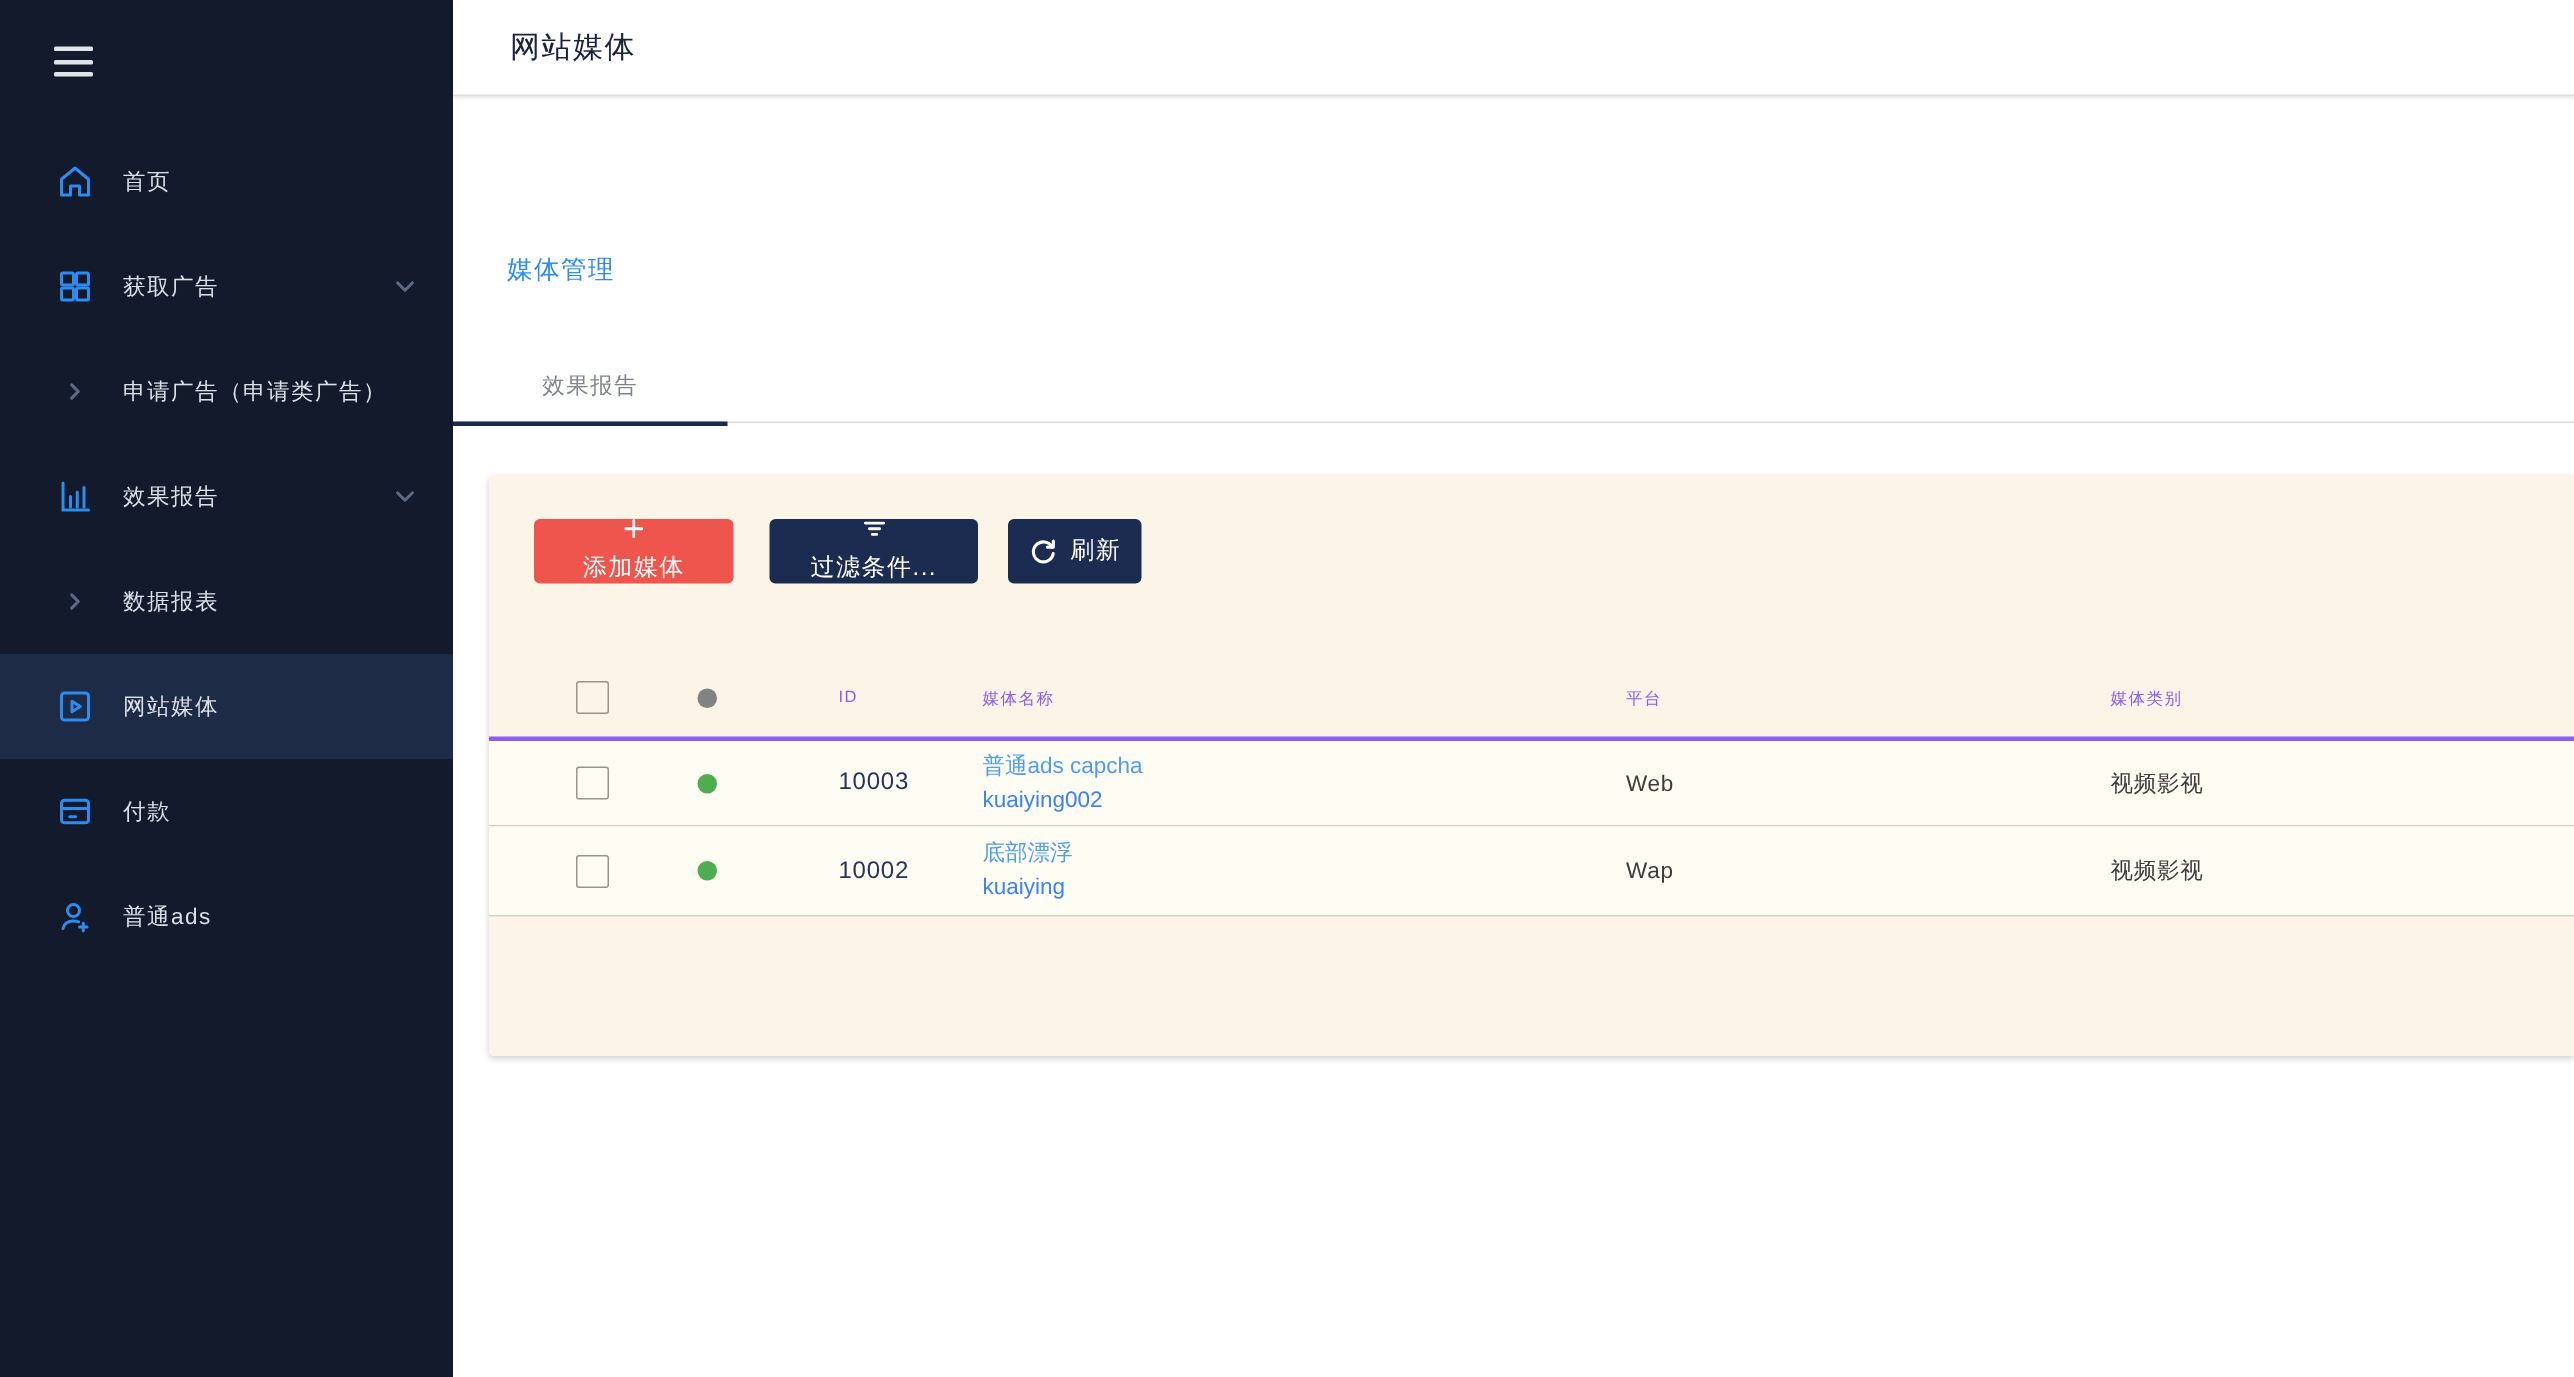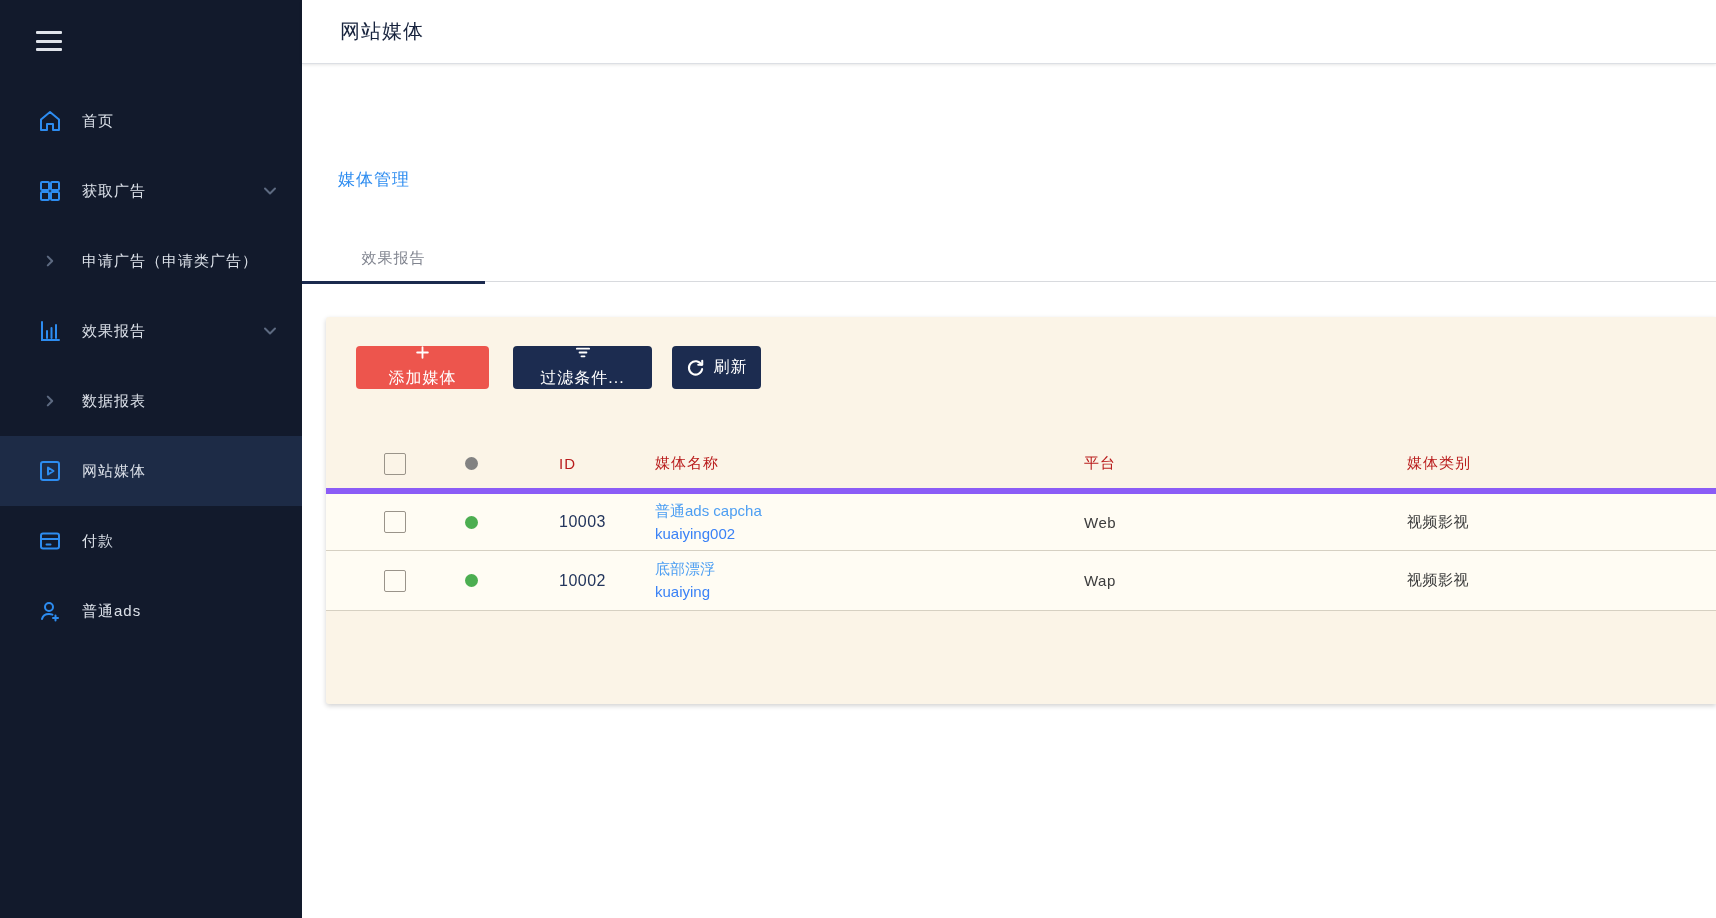--- a/index.html
+++ b/index.html
@@ -48,21 +48,21 @@
   .toolbar{padding:29px 0 0 30px;display:flex;}
   .btn{height:43px;border:none;border-radius:4px;color:#fff;font-size:16px;font-family:inherit;display:flex;align-items:center;justify-content:center;gap:9px;cursor:pointer;letter-spacing:1px;}
   .btn svg{display:block;}
   .btn-add{width:133px;background:var(--button-red);margin-right:24px;flex-direction:column;}
   .btn-filter{width:139px;background:var(--button-navy);margin-right:20px;flex-direction:column;}
   .btn-refresh{width:89px;background:var(--button-navy);}
 
   
   .table{margin-top:50px;}
   .trow{display:grid;grid-template-columns:120px 70px 130px 430px 320px 1fr;align-items:center;}
-  .trow.thead{height:55px;border-bottom:6px solid #8b5cf6;color:#b91c1c;font-size:15px;letter-spacing:1px;}
+  .trow.thead{height:55px;border-bottom:3px solid #8b5cf6;color:#8b5cf6;font-size:11px;letter-spacing:1px;}
   .trow.tdata{background:var(--row-bg);border-bottom:1px solid #d6d0c2;}
   .trow.r1{height:57px;}
   .trow.r2{height:60px;}
   .c-check{padding-left:58px;}
   .c-dot{padding-left:19px;}
   .c-id{padding-left:43px;}
   .c-name{padding-left:9px;}
   .c-platform{padding-left:8px;}
   .c-category{padding-left:11px;}
   .checkbox{width:22px;height:22px;border:1px solid #9a948a;border-radius:2px;background:transparent;cursor:pointer;}

